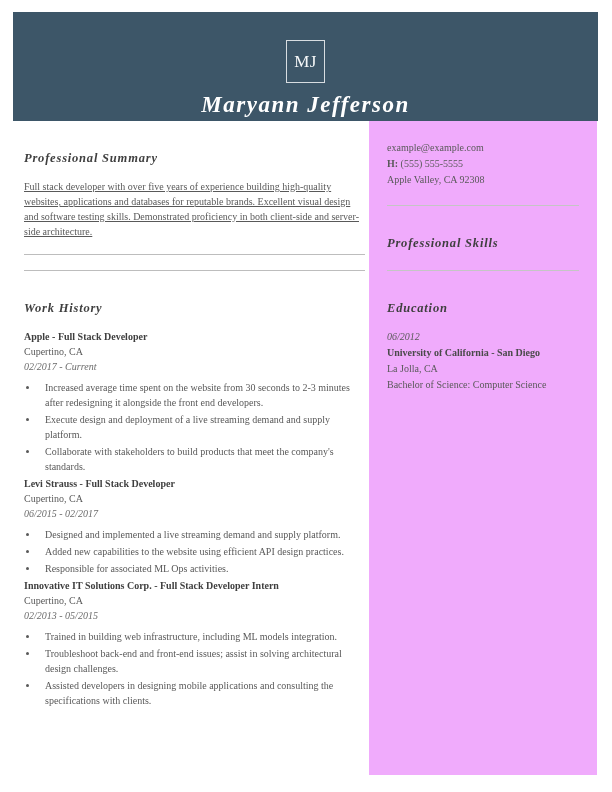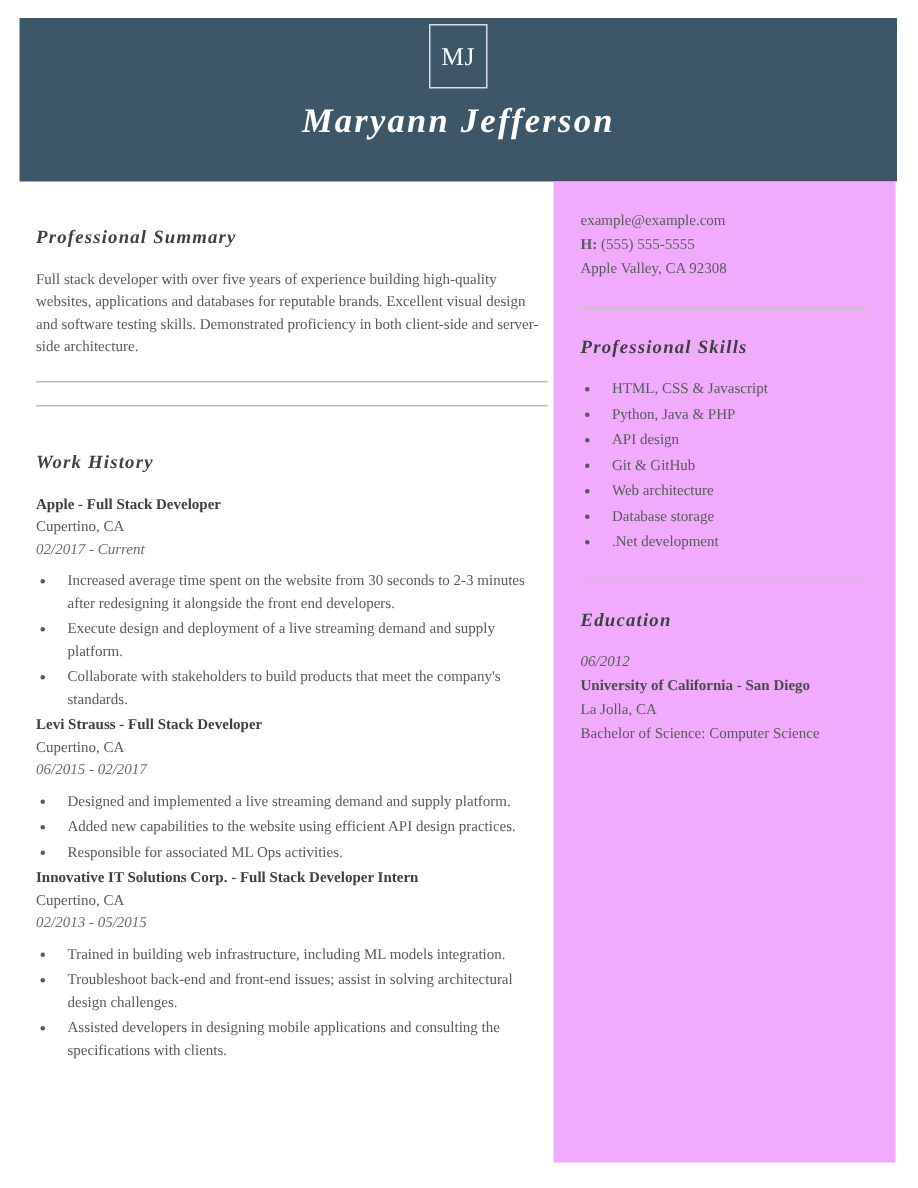--- a/index.html
+++ b/index.html
@@ -13,21 +13,21 @@
   
   .header-band {
     position: absolute;
     left: 13px; top: 12px;
     width: 585px; height: 109px;
     background: #3d5668;
     text-align: center;
   }
   .monogram-box {
     width: 39px; height: 43px;
-    margin: 4px auto 0 auto;
+    margin: 28px auto 0 auto;
     border: 1px solid rgba(255,255,255,0.8);
     display: flex; align-items: center; justify-content: center;
   }
   .monogram-box span {
     color: #f5f7f8;
     font-size: 17px;
     letter-spacing: 0.5px;
   }
   .header-name {
     margin-top: 9px;
@@ -53,21 +53,21 @@
     font-style: italic;
     color: #3f3f3f;
     letter-spacing: 0.8px;
   }
   .left-col .section-heading { margin-top: 28px; margin-bottom: 11px; }
   .divider {
     border: none;
     border-top: 1px solid #bdbdbd;
     margin: 15px 0 2px 0;
   }
-  .summary-text { color: #595959; }
+  .summary-text { color: #595959; text-decoration: underline; }
   ul.bullets {
     list-style: disc outside;
     margin: 0 0 0 15px;
     padding: 0;
   }
   ul.bullets li {
     padding-left: 6px;
     margin-bottom: 2px;
   }
   
@@ -80,21 +80,21 @@
     position: absolute;
     left: 369px; top: 121px;
     width: 228px; height: 654px;
     background: #f0abfc;
     padding: 19px 18px 0 18px;
     color: #595959;
     font-size: 10px;
     line-height: 1.6;
   }
   .sidebar .divider { border-top-color: #c5c5c5; margin: 17px 0 2px 0; }
-  .sidebar .section-heading { margin-top: 15px; margin-bottom: 11px; }
+  .sidebar .section-heading { margin-top: 27px; margin-bottom: 11px; }
   .sidebar ul.bullets li { margin-bottom: 1px; }
   .contact-line .bold-label { font-weight: bold; }
   .edu-date { font-style: italic; }
   .edu-school { font-weight: bold; color: #4a4a4a; }
 </style>
 </head>
 <body>
 
 <div class="header-band">
   <div class="monogram-box">
@@ -161,29 +161,20 @@
       <span class="bold-label">H:</span>
       <span>(555) 555-5555</span>
     </div>
     <div class="contact-line">Apple Valley, CA 92308</div>
   </div>
 
   <hr class="divider">
 
   <div>
     <div class="section-heading">Professional Skills</div>
-    <ul class="bullets">
-      <li>HTML, CSS &amp; Javascript</li>
-      <li>Python, Java &amp; PHP</li>
-      <li>API design</li>
-      <li>Git &amp; GitHub</li>
-      <li>Web architecture</li>
-      <li>Database storage</li>
-      <li>.Net development</li>
-    </ul>
   </div>
 
   <hr class="divider">
 
   <div>
     <div class="section-heading">Education</div>
     <div class="edu-date">06/2012</div>
     <div class="edu-school">University of California - San Diego</div>
     <div class="edu-location">La Jolla, CA</div>
     <div class="edu-degree">Bachelor of Science: Computer Science</div>

